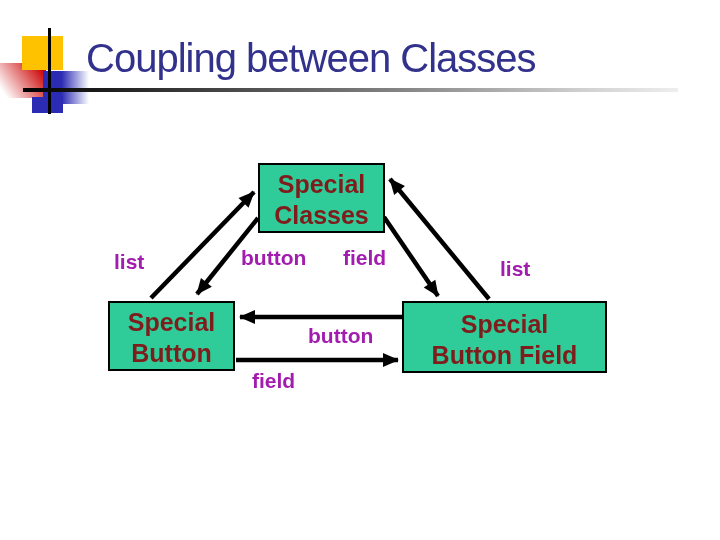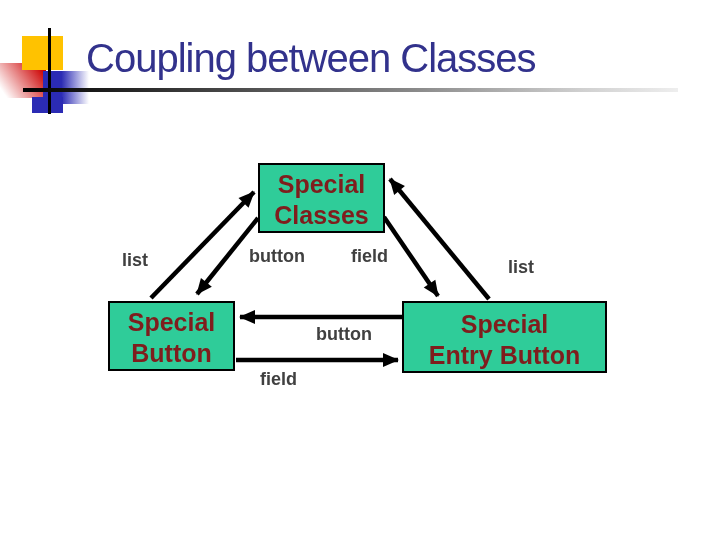--- a/index.html
+++ b/index.html
@@ -40,21 +40,21 @@
     border: 2px solid var(--box_border);
     display: flex; flex-direction: column; align-items: center; justify-content: flex-end;
     font-weight: bold; font-size: 25px; line-height: 31px; color: #7f1d1d; text-align: center;
     white-space: nowrap;
   }
   .node-listbox { left: 258px; top: 163px; width: 127px; height: 70px; }
   .node-button  { left: 108px; top: 301px; width: 127px; height: 70px; }
   .node-entry   { left: 402px; top: 301px; width: 205px; height: 72px; }
 
   
-  .lbl { position: absolute; font-weight: bold; font-size: 18px; color: #404040; white-space: nowrap; margin-left: 8px; }
+  .lbl { position: absolute; font-weight: bold; font-size: 21px; color: #a21caf; white-space: nowrap; }
   .lbl-list-left    { left: 114px; top: 250px; }
   .lbl-button-top   { left: 241px; top: 246px; }
   .lbl-field-top    { left: 343px; top: 246px; }
   .lbl-list-right   { left: 500px; top: 257px; }
   .lbl-button-mid   { left: 308px; top: 324px; }
   .lbl-field-bottom { left: 252px; top: 369px; }
 
   
   #arrow-layer { position: absolute; left: 0; top: 0; width: 720px; height: 540px; pointer-events: none; }
 </style>
@@ -89,21 +89,21 @@
   <div class="node node-listbox">
     <span>Special</span>
     <span>Classes</span>
   </div>
   <div class="node node-button">
     <span>Special</span>
     <span>Button</span>
   </div>
   <div class="node node-entry">
     <span>Special</span>
-    <span>Entry Button</span>
+    <span>Button Field</span>
   </div>
 
   <span class="lbl lbl-list-left">list</span>
   <span class="lbl lbl-button-top">button</span>
   <span class="lbl lbl-field-top">field</span>
   <span class="lbl lbl-list-right">list</span>
   <span class="lbl lbl-button-mid">button</span>
   <span class="lbl lbl-field-bottom">field</span>
 
 </div>

